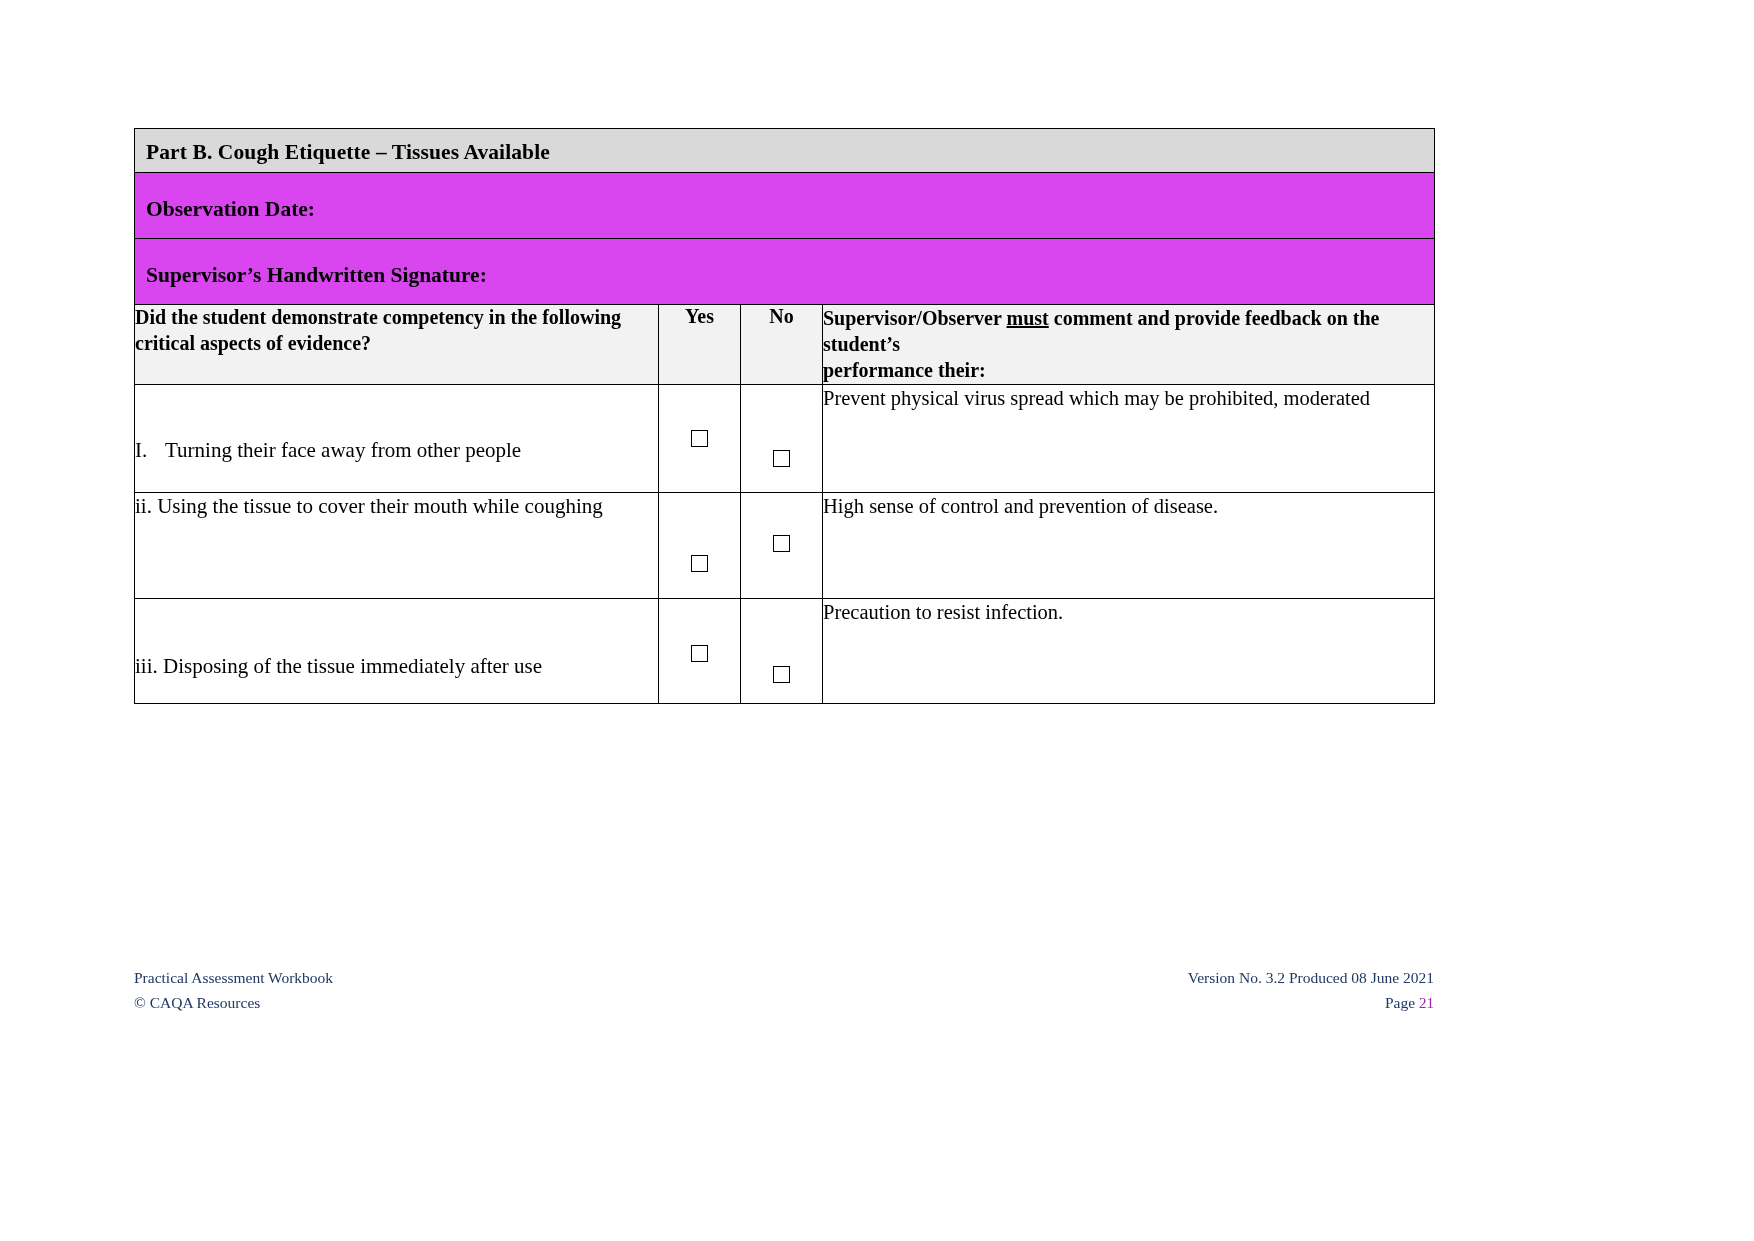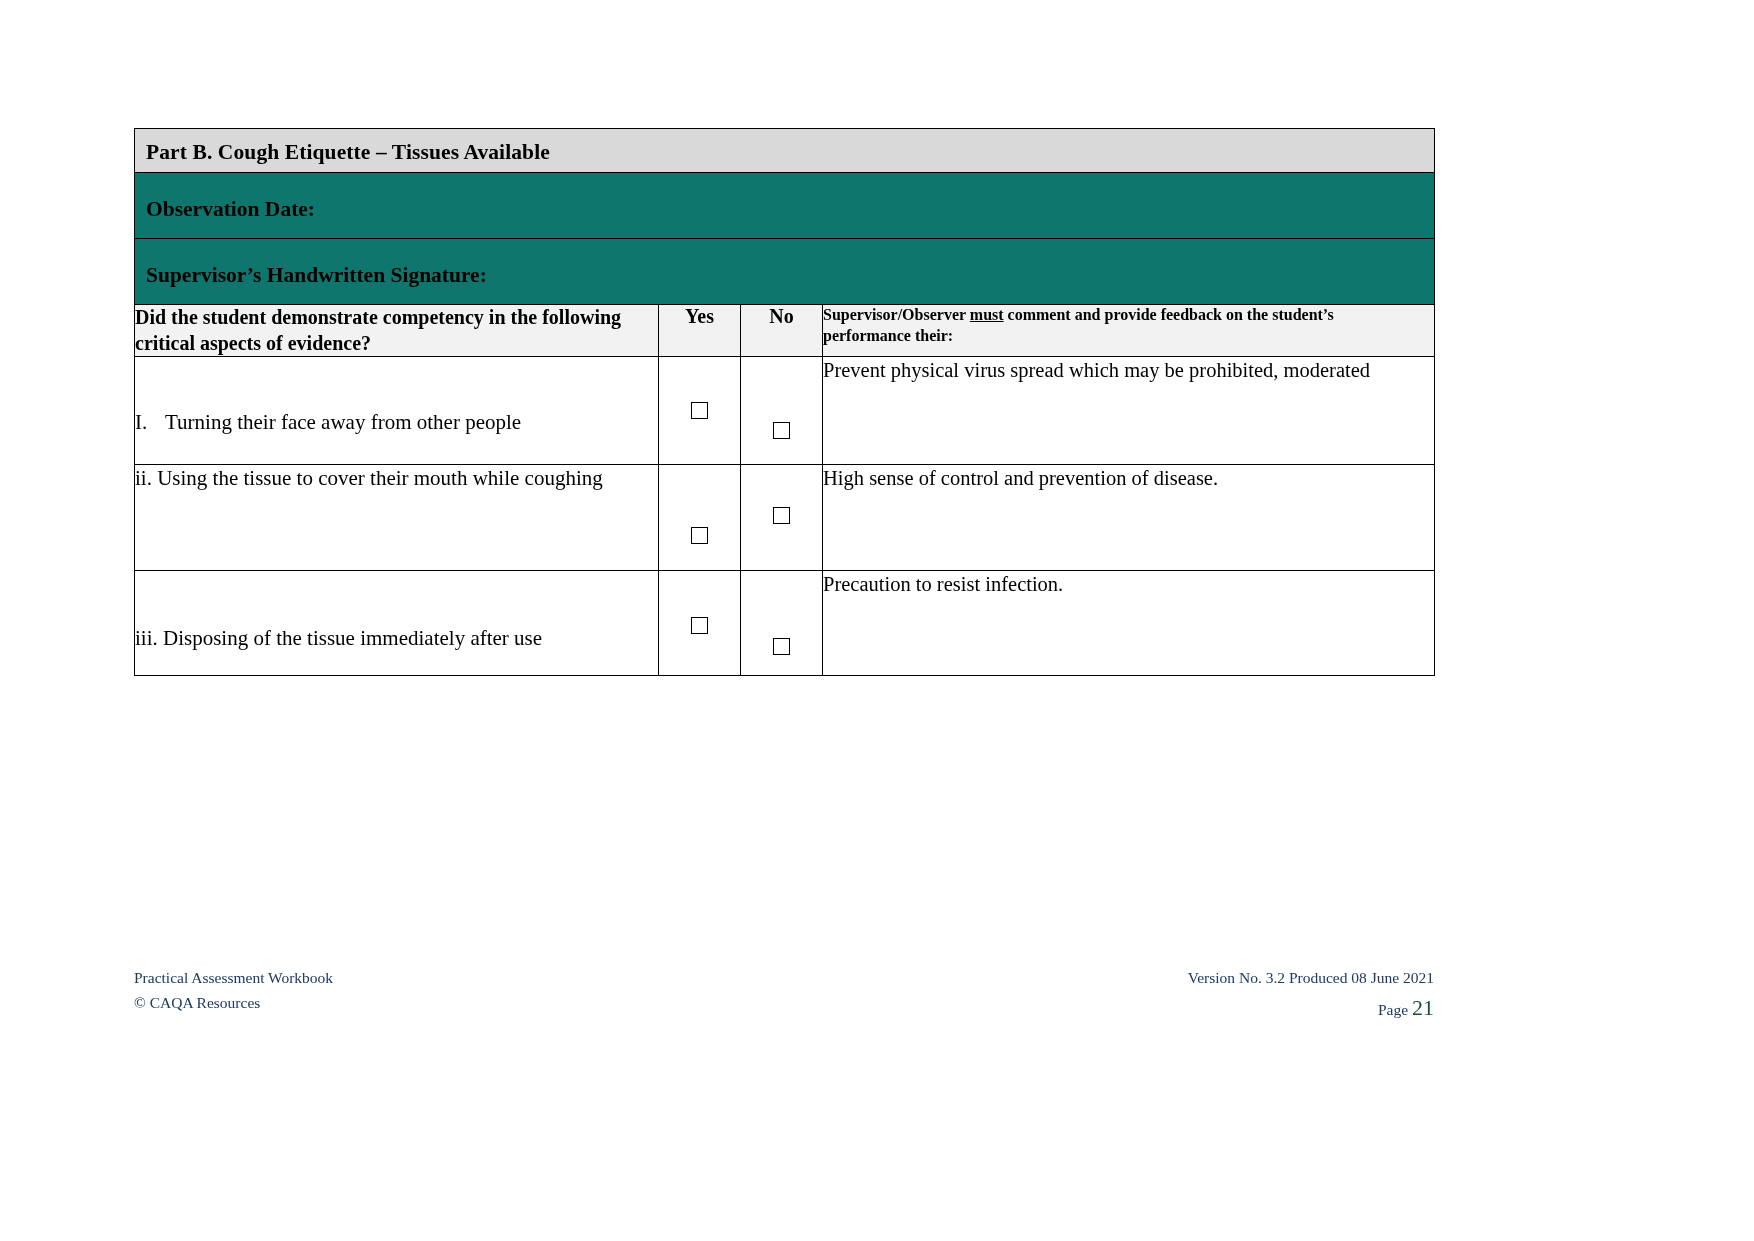--- a/index.html
+++ b/index.html
@@ -43,21 +43,21 @@
   }
   .title-bar .cell-inner {
     font-weight: bold;
     font-size: 21.5px;
     padding: 11px 0 0 11px;
     letter-spacing: .1px;
   }
 
   .field-row {
     height: 66px;
-    background: #0f766e;
+    background: #d946ef;
   }
   .field-row .cell-inner {
     font-weight: bold;
     font-size: 21.5px;
     padding: 24px 0 0 11px;
   }
 
   
   .hdr td {
     background: #f2f2f2;
@@ -71,21 +71,21 @@
   }
   .hdr-yn {
     font-weight: bold;
     font-size: 20px;
     text-align: center;
     vertical-align: middle;
     padding-top: 52px;
   }
   .hdr-cm {
     font-weight: bold;
-    font-size: 16px;
+    font-size: 20px;
     line-height: 1.31;
     padding: 29px 6px 0 11px;
   }
   .hdr-cm u {
     text-decoration: underline;
   }
 
   
   .data-q {
     font-size: 21px;
@@ -140,22 +140,22 @@
     color: #1f3864;
     font-family: "Liberation Serif", "DejaVu Serif", serif;
   }
   .footer-left div, .footer-right div {
     line-height: 1.62;
   }
   .footer-right {
     text-align: right;
   }
   .footer .pagenum {
-    font-size: 22px;
-    color: #14532d;
+    font-size: 15px;
+    color: #a21caf;
   }
 </style>
 </head>
 <body>
 
 <div class="page">
 
   <table class="sheet">
     <colgroup>
       <col style="width:524px">

